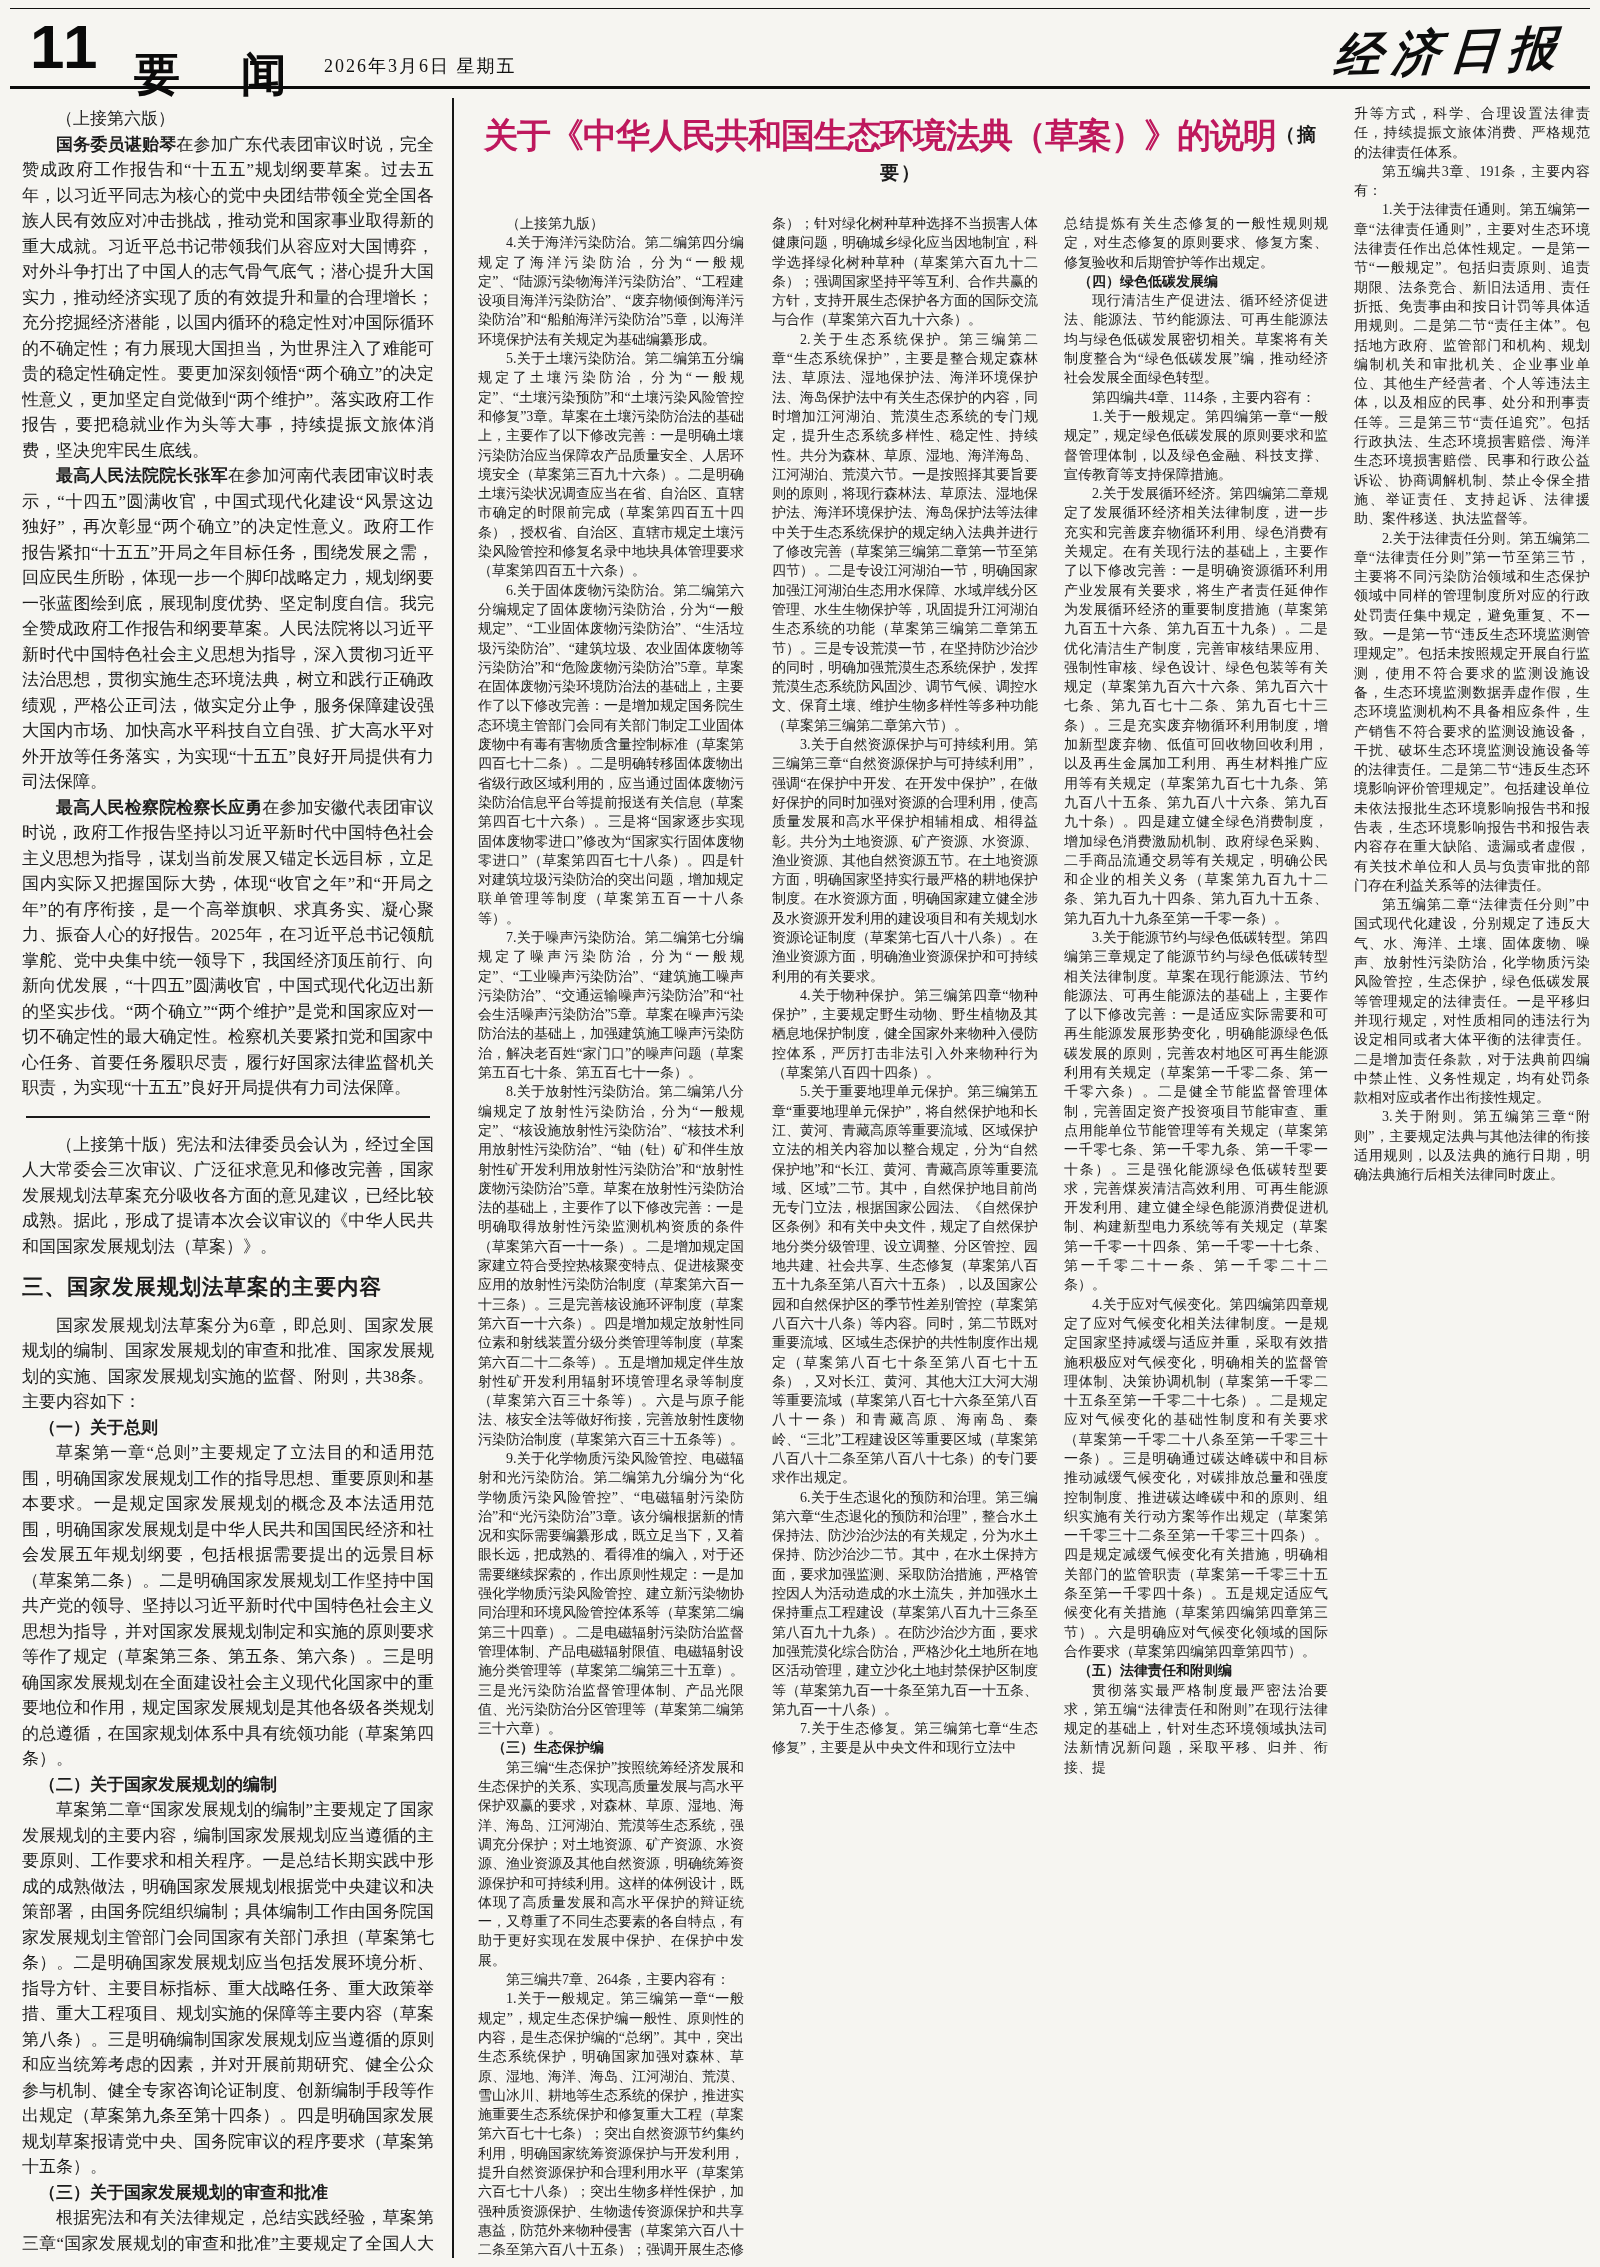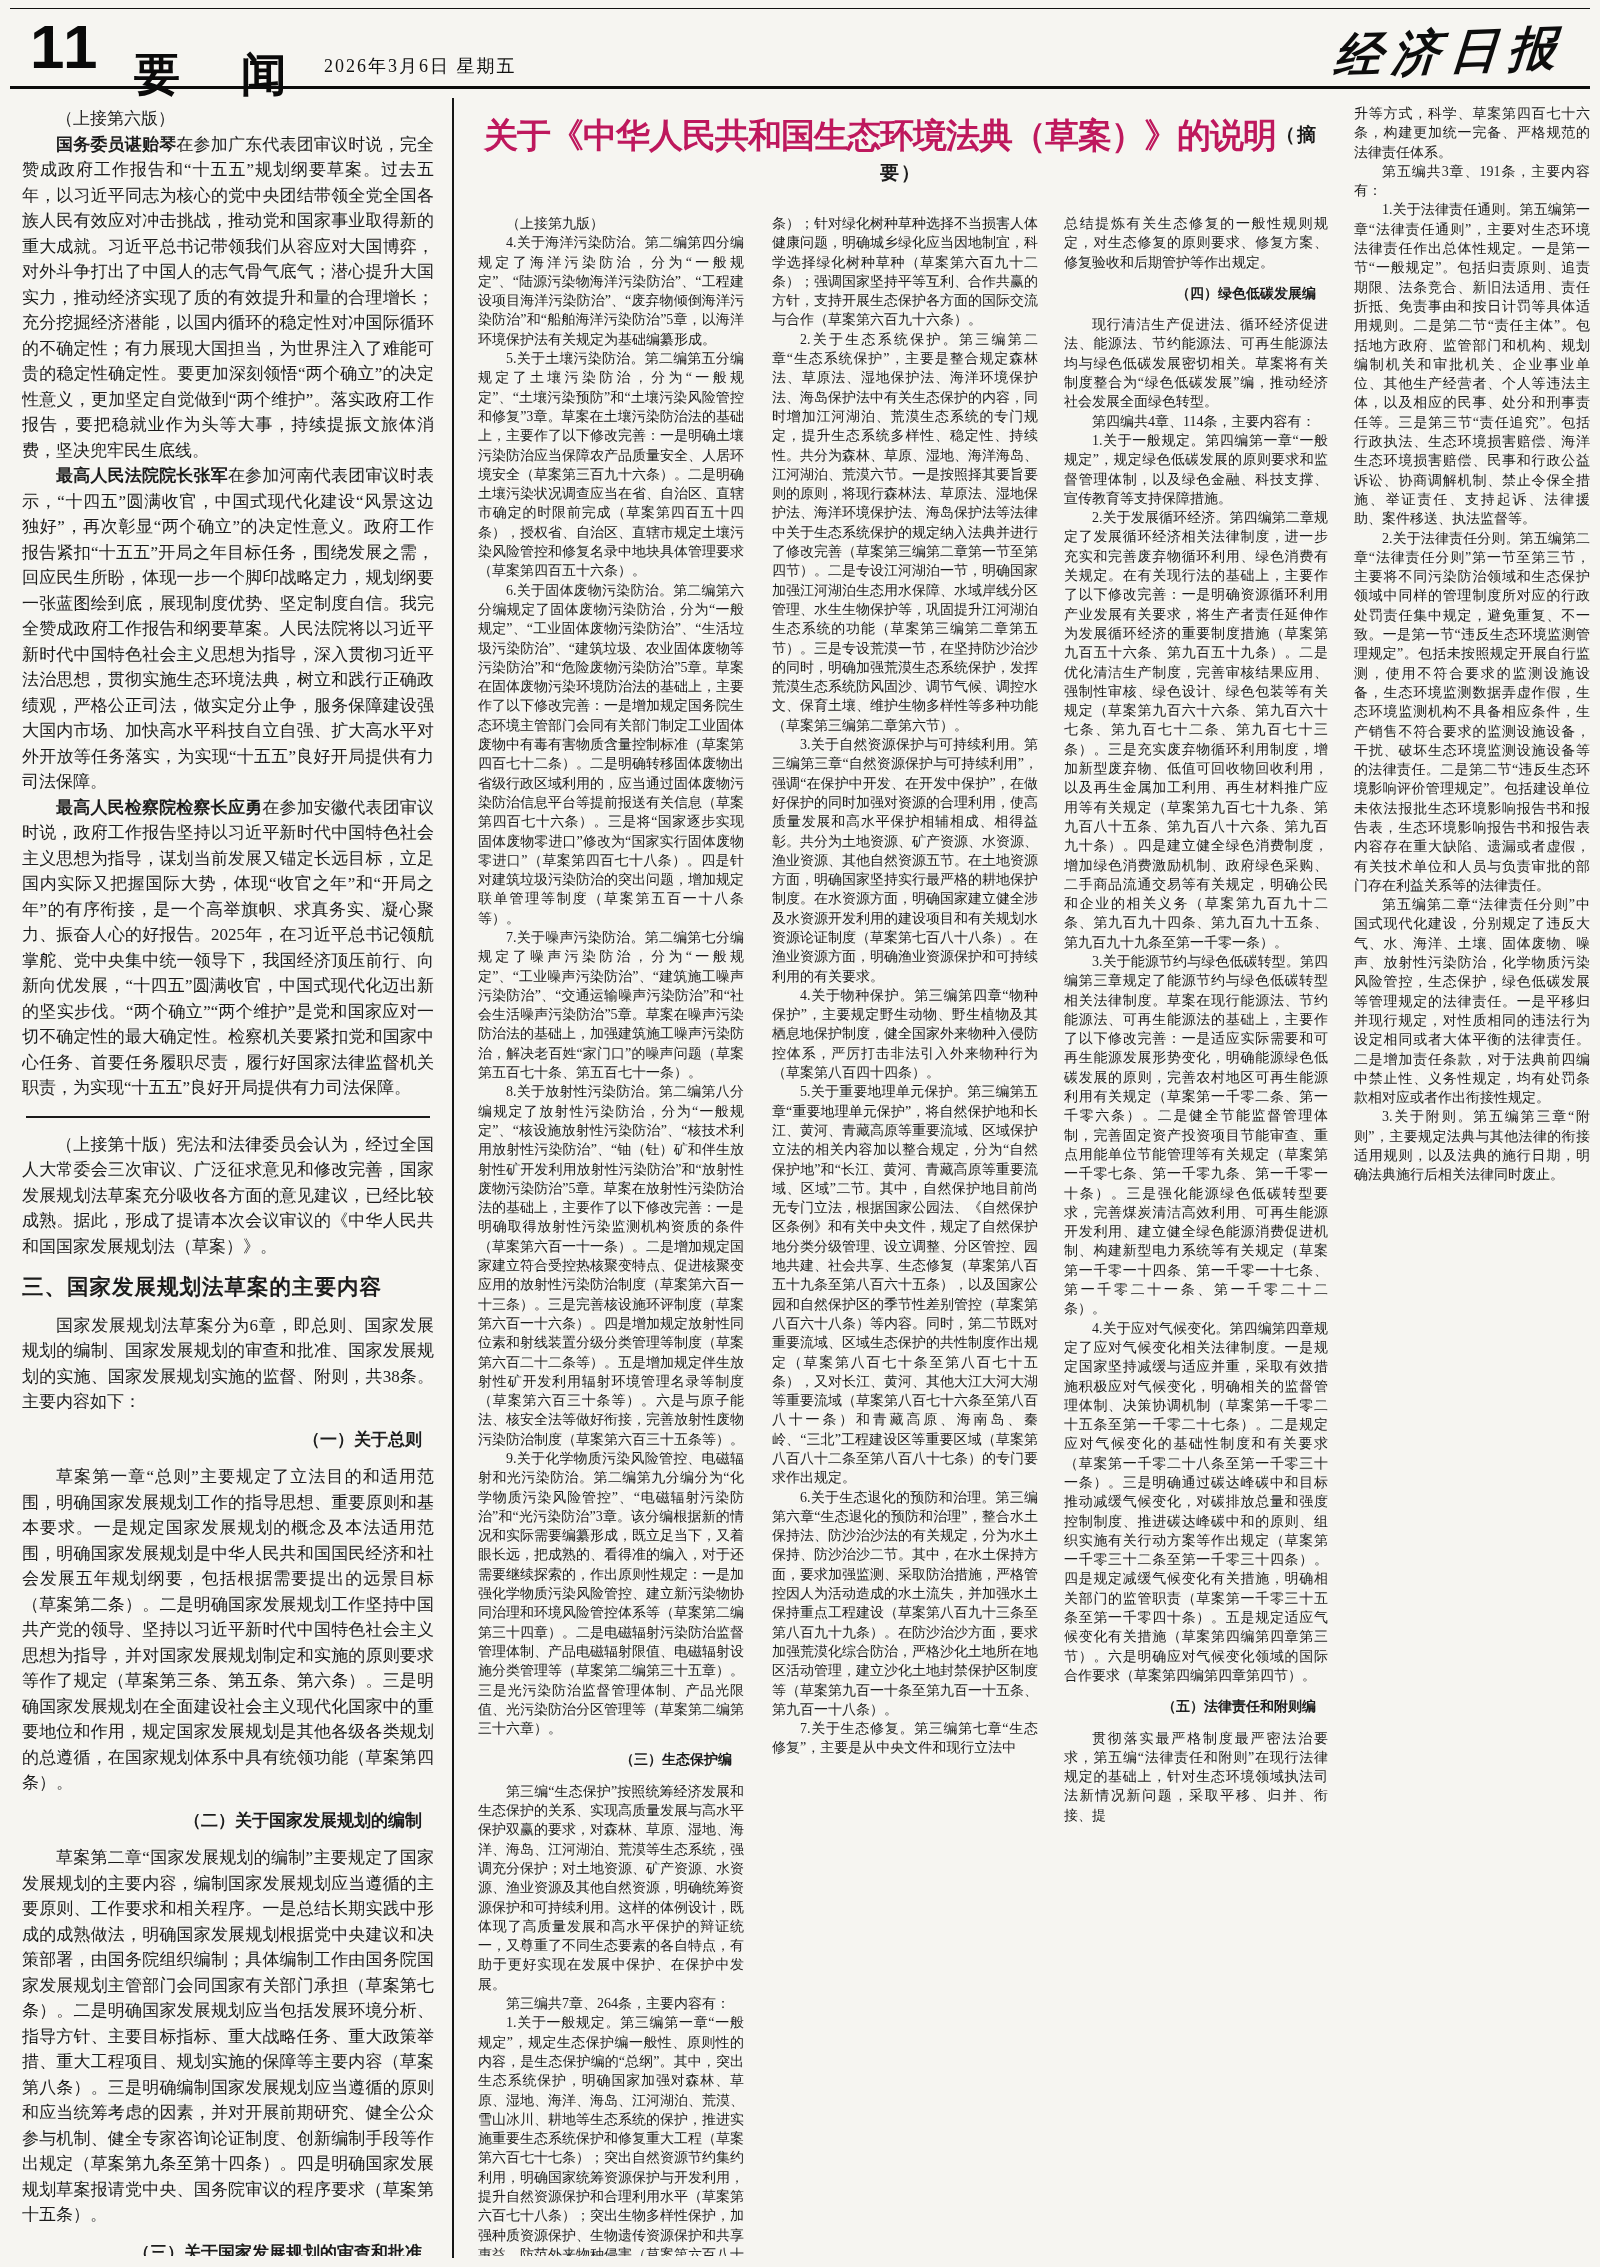--- a/index.html
+++ b/index.html
@@ -41,21 +41,21 @@
     display:inline;vertical-align:middle;
   }
   #headline .suffix{font-weight:bold;font-size:19px;letter-spacing:2px;vertical-align:middle;display:inline;}
   #col-a{left:478px;top:214px;width:266px;height:2042px;}
   #col-b{left:772px;top:214px;width:266px;height:2042px;}
   #col-c{left:1064px;top:214px;width:264px;height:2042px;}
   #col-d{left:1354px;top:104px;width:236px;height:2152px;}
   #col-a,#col-b,#col-c,#col-d{font-size:14px;line-height:19.3px;}
   .para{margin:0;text-indent:2em;text-align:justify;}
   .note{margin:0;text-indent:2em;text-align:left;}
-  .subhead{margin:12px;text-indent:1em;font-weight:bold;text-align:right;}
+  .subhead{margin:0;text-indent:1em;font-weight:bold;}
   .sect{margin:16px 0 12px;text-indent:0;text-align:left;font-weight:bold;font-size:21.5px;
         font-family:"Liberation Sans","DejaVu Sans",sans-serif;letter-spacing:1px;}
   .rule{border-top:2px solid #1a1a1a;margin:15px 4px 14px;}
   b{font-weight:bold;}
 </style>
 </head>
 <body>
 
 <div class="topline"></div>
 
@@ -119,19 +119,19 @@
     <p class="para">现行清洁生产促进法、循环经济促进法、能源法、节约能源法、可再生能源法均与绿色低碳发展密切相关。草案将有关制度整合为“绿色低碳发展”编，推动经济社会发展全面绿色转型。</p>
     <p class="para">第四编共4章、114条，主要内容有：</p>
     <p class="para">1.关于一般规定。第四编第一章“一般规定”，规定绿色低碳发展的原则要求和监督管理体制，以及绿色金融、科技支撑、宣传教育等支持保障措施。</p>
     <p class="para">2.关于发展循环经济。第四编第二章规定了发展循环经济相关法律制度，进一步充实和完善废弃物循环利用、绿色消费有关规定。在有关现行法的基础上，主要作了以下修改完善：一是明确资源循环利用产业发展有关要求，将生产者责任延伸作为发展循环经济的重要制度措施（草案第九百五十六条、第九百五十九条）。二是优化清洁生产制度，完善审核结果应用、强制性审核、绿色设计、绿色包装等有关规定（草案第九百六十六条、第九百六十七条、第九百七十二条、第九百七十三条）。三是充实废弃物循环利用制度，增加新型废弃物、低值可回收物回收利用，以及再生金属加工利用、再生材料推广应用等有关规定（草案第九百七十九条、第九百八十五条、第九百八十六条、第九百九十条）。四是建立健全绿色消费制度，增加绿色消费激励机制、政府绿色采购、二手商品流通交易等有关规定，明确公民和企业的相关义务（草案第九百九十二条、第九百九十四条、第九百九十五条、第九百九十九条至第一千零一条）。</p>
     <p class="para">3.关于能源节约与绿色低碳转型。第四编第三章规定了能源节约与绿色低碳转型相关法律制度。草案在现行能源法、节约能源法、可再生能源法的基础上，主要作了以下修改完善：一是适应实际需要和可再生能源发展形势变化，明确能源绿色低碳发展的原则，完善农村地区可再生能源利用有关规定（草案第一千零二条、第一千零六条）。二是健全节能监督管理体制，完善固定资产投资项目节能审查、重点用能单位节能管理等有关规定（草案第一千零七条、第一千零九条、第一千零一十条）。三是强化能源绿色低碳转型要求，完善煤炭清洁高效利用、可再生能源开发利用、建立健全绿色能源消费促进机制、构建新型电力系统等有关规定（草案第一千零一十四条、第一千零一十七条、第一千零二十一条、第一千零二十二条）。</p>
     <p class="para">4.关于应对气候变化。第四编第四章规定了应对气候变化相关法律制度。一是规定国家坚持减缓与适应并重，采取有效措施积极应对气候变化，明确相关的监督管理体制、决策协调机制（草案第一千零二十五条至第一千零二十七条）。二是规定应对气候变化的基础性制度和有关要求（草案第一千零二十八条至第一千零三十一条）。三是明确通过碳达峰碳中和目标推动减缓气候变化，对碳排放总量和强度控制制度、推进碳达峰碳中和的原则、组织实施有关行动方案等作出规定（草案第一千零三十二条至第一千零三十四条）。四是规定减缓气候变化有关措施，明确相关部门的监管职责（草案第一千零三十五条至第一千零四十条）。五是规定适应气候变化有关措施（草案第四编第四章第三节）。六是明确应对气候变化领域的国际合作要求（草案第四编第四章第四节）。</p>
     <p class="subhead">（五）法律责任和附则编</p>
     <p class="para">贯彻落实最严格制度最严密法治要求，第五编“法律责任和附则”在现行法律规定的基础上，针对生态环境领域执法司法新情况新问题，采取平移、归并、衔接、提</p>
   </div>
 <div id="col-d" class="col">
-    <p class="para" style="text-indent: 0px;">升等方式，科学、草案第四百七十六条，构建更加统一完备、严格规范的法律责任体系。</p>
+    <p class="para" style="text-indent: 0px;">升等方式，科学、合理设置法律责任，持续提振文旅体消费、严格规范的法律责任体系。</p>
     <p class="para">第五编共3章、191条，主要内容有：</p>
     <p class="para">1.关于法律责任通则。第五编第一章“法律责任通则”，主要对生态环境法律责任作出总体性规定。一是第一节“一般规定”。包括归责原则、追责期限、法条竞合、新旧法适用、责任折抵、免责事由和按日计罚等具体适用规则。二是第二节“责任主体”。包括地方政府、监管部门和机构、规划编制机关和审批机关、企业事业单位、其他生产经营者、个人等违法主体，以及相应的民事、处分和刑事责任等。三是第三节“责任追究”。包括行政执法、生态环境损害赔偿、海洋生态环境损害赔偿、民事和行政公益诉讼、协商调解机制、禁止令保全措施、举证责任、支持起诉、法律援助、案件移送、执法监督等。</p>
     <p class="para">2.关于法律责任分则。第五编第二章“法律责任分则”第一节至第三节，主要将不同污染防治领域和生态保护领域中同样的管理制度所对应的行政处罚责任集中规定，避免重复、不一致。一是第一节“违反生态环境监测管理规定”。包括未按照规定开展自行监测，使用不符合要求的监测设施设备，生态环境监测数据弄虚作假，生态环境监测机构不具备相应条件，生产销售不符合要求的监测设施设备，干扰、破坏生态环境监测设施设备等的法律责任。二是第二节“违反生态环境影响评价管理规定”。包括建设单位未依法报批生态环境影响报告书和报告表，生态环境影响报告书和报告表内容存在重大缺陷、遗漏或者虚假，有关技术单位和人员与负责审批的部门存在利益关系等的法律责任。</p>
     <p class="para">第五编第二章“法律责任分则”中国式现代化建设，分别规定了违反大气、水、海洋、土壤、固体废物、噪声、放射性污染防治，化学物质污染风险管控，生态保护，绿色低碳发展等管理规定的法律责任。一是平移归并现行规定，对性质相同的违法行为设定相同或者大体平衡的法律责任。二是增加责任条款，对于法典前四编中禁止性、义务性规定，均有处罚条款相对应或者作出衔接性规定。</p>
     <p class="para">3.关于附则。第五编第三章“附则”，主要规定法典与其他法律的衔接适用规则，以及法典的施行日期，明确法典施行后相关法律同时废止。</p>
   </div>
 
 </body></html>

